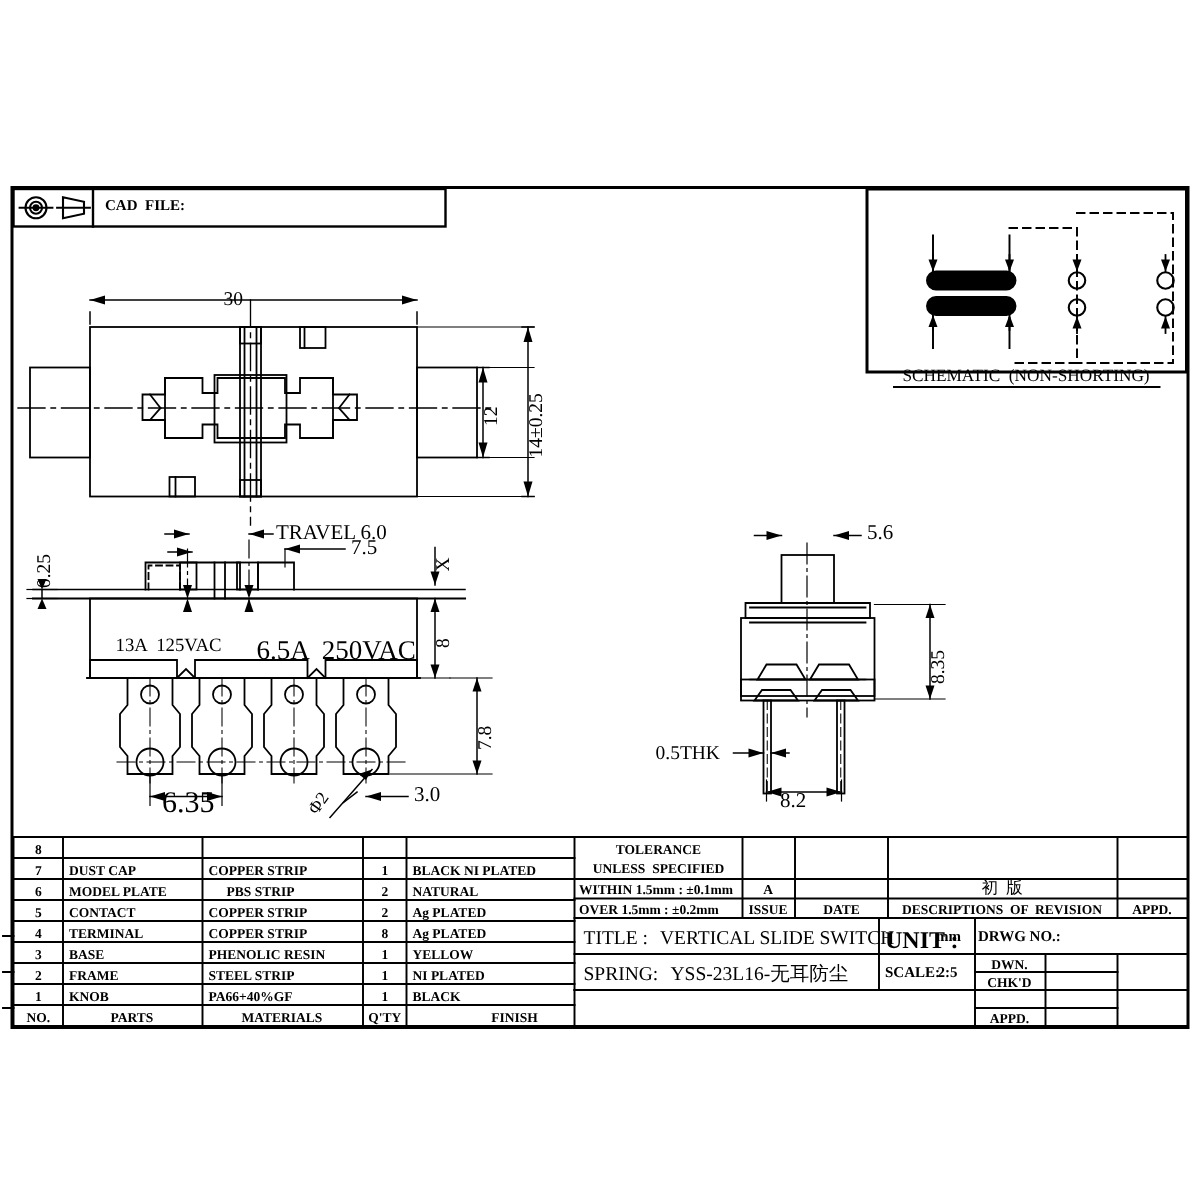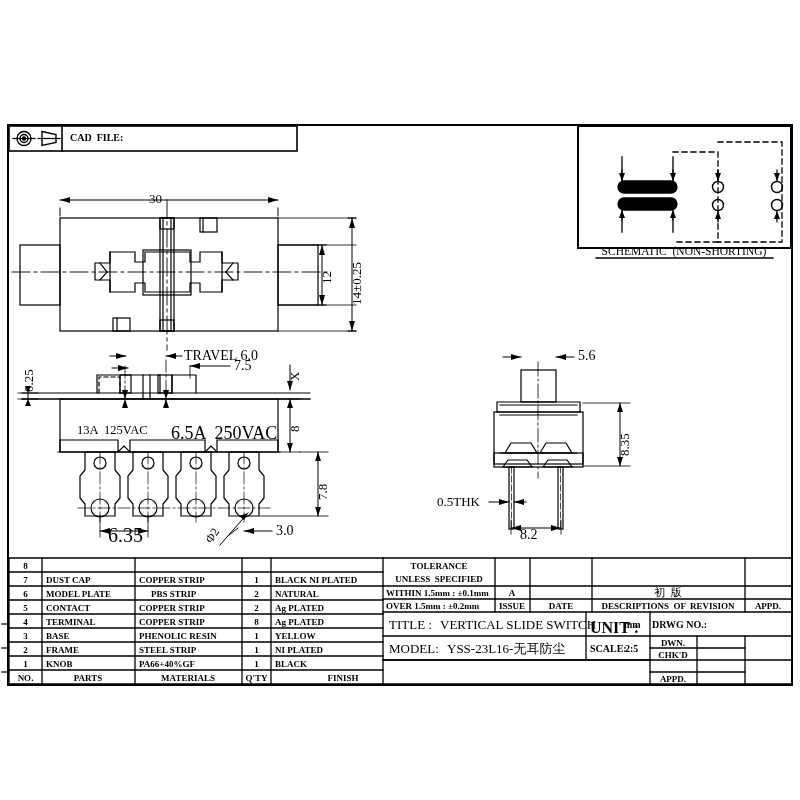--- a/index.html
+++ b/index.html
@@ -486,21 +486,21 @@
   <div class="txt tblcell ctr" style="left:768px; top:602px;">APPD.</div>
 
   <div class="txt" style="left:389px; top:618px; font-size:13px;">TITLE :</div>
   <div class="txt" style="left:440px; top:618px; font-size:13px;">VERTICAL SLIDE SWITCH</div>
 
   <div class="txt tblcell" style="left:590px; top:620px; font-size:16px;">UNIT :</div>
   <div class="txt tblcell" style="left:624px; top:620px; font-size:10px;">mm</div>
 
   <div class="txt tblcell" style="left:652px; top:620px; font-size:10px;">DRWG NO.:</div>
 
-  <div class="txt" style="left:389px; top:642px; font-size:13px;">MODEL:</div>
+  <div class="txt" style="left:389px; top:642px; font-size:13px;">SPRING:</div>
   <div class="txt bold" style="left:447px; top:642px; font-size:13px;">YSS-23L16-无耳防尘</div>
 
   <div class="txt tblcell" style="left:590px; top:644px; font-size:10px;">SCALE:</div>
   <div class="txt tblcell" style="left:625px; top:644px; font-size:10px;">2:5</div>
 
   <div class="txt tblcell ctr" style="left:673px; top:639px;">DWN.</div>
   <div class="txt tblcell ctr" style="left:673px; top:651px;">CHK'D</div>
   <div class="txt tblcell ctr" style="left:673px; top:675px;">APPD.</div>
 
 

